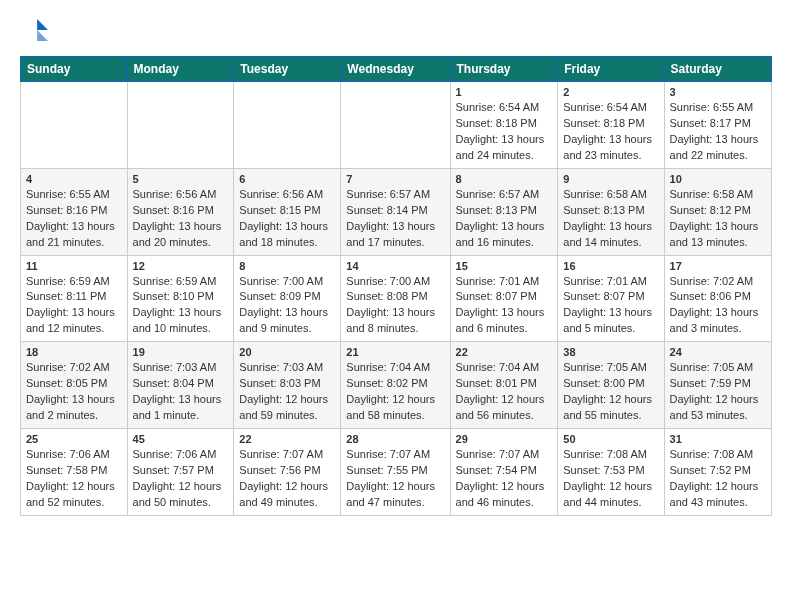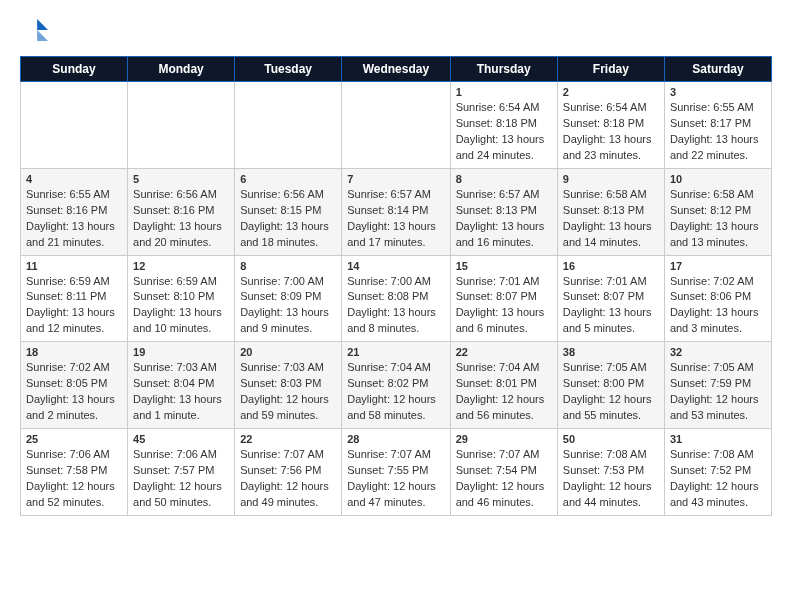--- a/index.html
+++ b/index.html
@@ -46,26 +46,26 @@
     .title-block h2 {
       font-size: 14px;
       font-weight: normal;
       color: #333;
     }
     .calendar {
       width: 100%;
       border-collapse: collapse;
     }
     .calendar thead tr th {
-      background: #0f172a;
+      background: #0f766e;
       color: #fff;
       font-size: 12px;
       font-weight: bold;
-      padding: 5px 0;
-      text-align: center;
+      padding: 5px 6px;
+      text-align: left;
       border: 1px solid #1565c0;
     }
     .calendar tbody tr td {
       vertical-align: top;
       border: 1px solid #ccc;
       padding: 4px 5px;
       width: 113px;
       min-height: 80px;
       font-size: 9.5px;
       color: #333;
@@ -288,21 +288,21 @@
 and 56 minutes.</div>
         </td>
         <td>
           <span class="day-number">38</span>
           <div class="day-info" style="white-space: pre-line;">Sunrise: 7:05 AM
 Sunset: 8:00 PM
 Daylight: 12 hours
 and 55 minutes.</div>
         </td>
         <td>
-          <span class="day-number">32</span>
+          <span class="day-number">24</span>
           <div class="day-info" style="white-space: pre-line;">Sunrise: 7:05 AM
 Sunset: 7:59 PM
 Daylight: 12 hours
 and 53 minutes.</div>
         </td>
       </tr>
       <tr>
         <td>
           <span class="day-number">25</span>
           <div class="day-info" style="white-space: pre-line;">Sunrise: 7:06 AM

